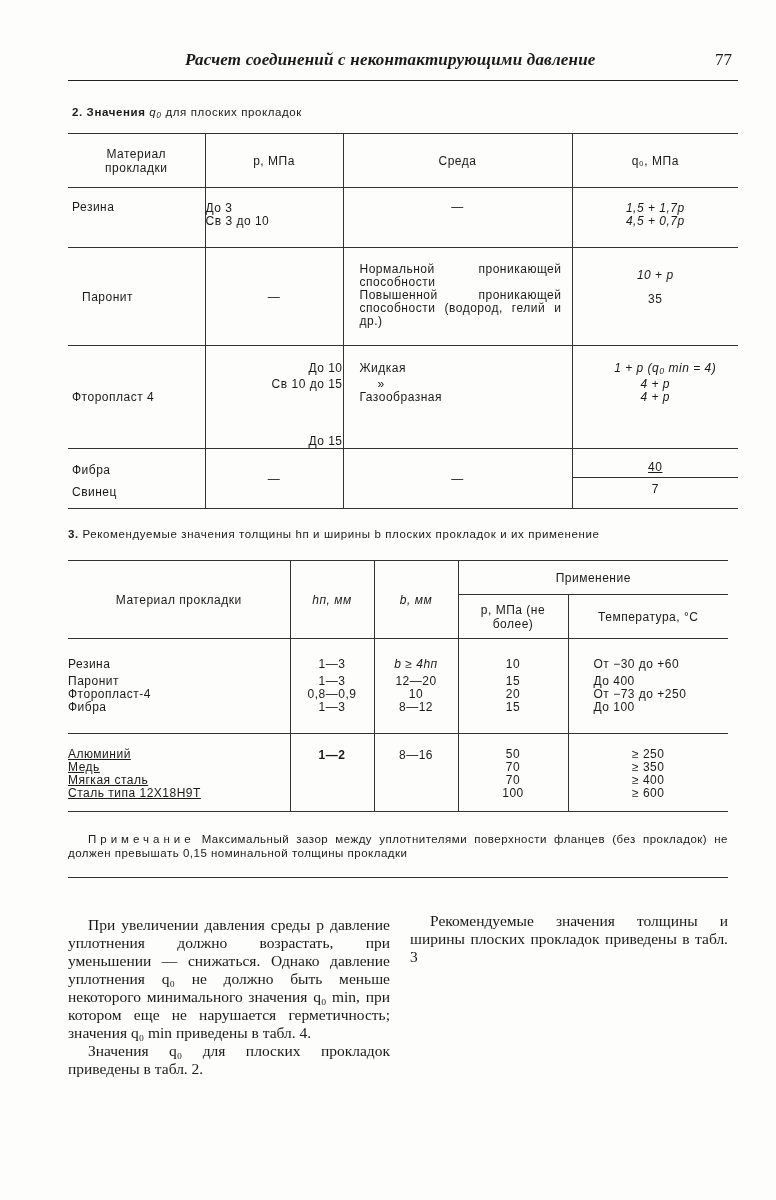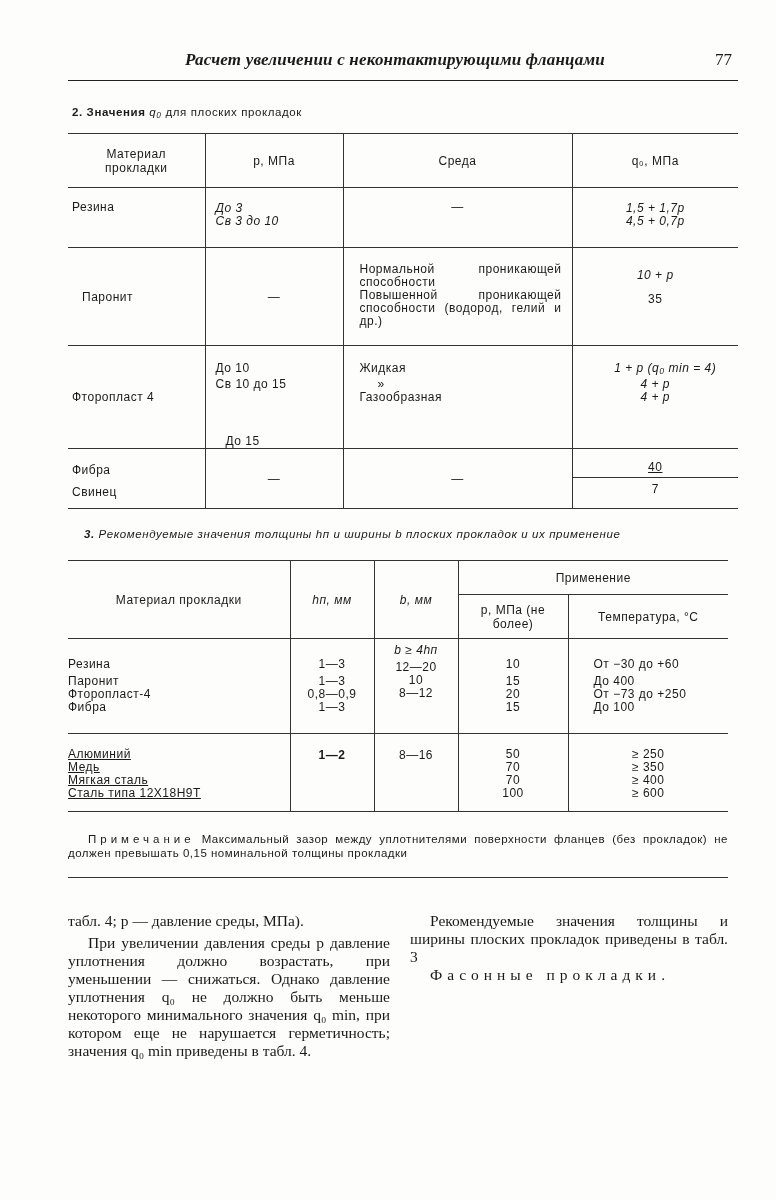--- a/index.html
+++ b/index.html
@@ -33,21 +33,21 @@
   .col { font-size: 15.5px; line-height: 18px; text-align: justify; }
   .col p { margin: 0; }
   .col .ind { text-indent: 20px; }
   .colL { left: 68px; top: 912px; width: 322px; }
   .colR { left: 410px; top: 912px; width: 318px; }
   .spaced { letter-spacing: 5px; }
 </style>
 </head>
 <body>
 
-<div class="abs hdr-title">Расчет увеличении с неконтактирующими фланцами</div>
+<div class="abs hdr-title">Расчет соединений с неконтактирующими давление</div>
 <div class="abs hdr-page">77</div>
 <div class="abs hdr-rule"></div>
 
 <div class="abs tcap" style="left:72px; top:106px;">
   <b>2.</b>
   <b>Значения</b>
   <i>q₀</i>
   <span>для плоских прокладок</span>
 </div>
 
@@ -60,21 +60,21 @@
     </colgroup>
   <tbody>
       <tr class="hd">
     <td style="padding:0 22px;">Материал прокладки</td>
     <td>p, МПа</td>
     <td>Среда</td>
     <td>q₀, МПа</td>
   </tr>
   <tr class="rw" style="height:60px;">
     <td class="cell-left" style="padding-top:12px;">Резина</td>
-    <td style="padding:14px 0 0 10px;font-style:italic;" class="line">
+    <td style="padding:14px 0 0 0;" class="line">
       <div>До 3</div>
       <div>Св 3 до 10</div>
     </td>
     <td class="center" style="padding-top:12px;">—</td>
     <td class="center line it" style="padding-top:14px;">
       <div>1,5 + 1,7p</div>
       <div>4,5 + 0,7p</div>
     </td>
   </tr>
   <tr class="rw" style="height:98px;">
@@ -84,21 +84,21 @@
       <div>Нормальной проникающей способности</div>
       <div>Повышенной проникающей способности (водород, гелий и др.)</div>
     </td>
     <td class="center" style="padding-top:15px; line-height:24px;">
       <div class="it">10 + p</div>
       <div>35</div>
     </td>
   </tr>
   <tr class="rw" style="height:75px;">
     <td style="vertical-align:middle; padding-left:4px;">Фторопласт 4</td>
-    <td style="padding:12px 0 0 10px;">
+    <td style="padding:12px 0 0 10px;text-align:right;">
       <div style="line-height:20px;">До 10</div>
       <div class="line">Св 10 до 15</div>
       <div class="line" style="padding-left:10px;margin-top:44px;">До 15</div>
     </td>
     <td style="padding:12px 0 0 16px;">
       <div style="line-height:20px;">Жидкая</div>
       <div class="line" style="padding-left:18px;">»</div>
       <div class="line">Газообразная</div>
     </td>
     <td class="center it" style="padding-top:12px;">
@@ -115,21 +115,21 @@
     <td class="center" style="vertical-align:middle;">—</td>
     <td class="center" style="vertical-align:middle;">—</td>
     <td class="center" style="padding-top:8px;">
       <div style="line-height:20px; border-bottom:1px solid #333;text-decoration:underline;">40</div>
       <div style="line-height:22px;">7</div>
     </td>
   </tr>
 </tbody>
   </table>
 
-<div class="abs tcap" style="left:84px; top:528px;font-style:italic;">
+<div class="abs tcap" style="left:68px; top:528px;">
   <b>3.</b>
   <span>Рекомендуемые значения толщины hп и ширины b плоских прокладок и их применение</span>
 </div>
 
 <table class="abs t3">
   <colgroup>
       <col style="width:222px">
       <col style="width:84px">
       <col style="width:84px">
       <col style="width:110px">
@@ -152,21 +152,21 @@
       <div class="line">Паронит</div>
       <div class="line">Фторопласт-4</div>
       <div class="line">Фибра</div>
     </td>
     <td class="center" style="padding-top:14px;">
       <div style="line-height:22px;">1—3</div>
       <div class="line">1—3</div>
       <div class="line">0,8—0,9</div>
       <div class="line">1—3</div>
     </td>
-    <td class="center" style="">
+    <td class="center" style="padding-top:14px;">
       <div class="it" style="line-height:22px;">b ≥ 4hп</div>
       <div class="line">12—20</div>
       <div class="line">10</div>
       <div class="line">8—12</div>
     </td>
     <td class="center" style="padding-top:14px;">
       <div style="line-height:22px;">10</div>
       <div class="line">15</div>
       <div class="line">20</div>
       <div class="line">15</div>
@@ -203,20 +203,19 @@
 </tbody>
   </table>
 
 <div class="abs note">
   <span style="padding-left:20px;margin-top:14px;" class="sp">Примечание</span>
   <span>Максимальный зазор между уплотнителями поверхности фланцев (без прокладок) не должен превышать 0,15 номинальной толщины прокладки</span>
 </div>
 <div class="abs note-rule"></div>
 
 <div class="abs col colL">
-  <p>табл. 4; p — давление среды, МПа).</p>
   <p class="ind" style="margin-top:4px;">При увеличении давления среды p давление уплотнения должно возрастать, при уменьшении — снижаться. Однако давление уплотнения q₀ не должно быть меньше некоторого минимального значения q₀ min, при котором еще не нарушается герметичность; значения q₀ min приведены в табл. 4.</p>
+  <p class="ind">Значения q₀ для плоских прокладок приведены в табл. 2.</p>
 </div>
 
 <div class="abs col colR">
   <p class="ind">Рекомендуемые значения толщины и ширины плоских прокладок приведены в табл. 3</p>
-  <p class="ind spaced">Фасонные прокладки.</p>
 </div>
 
 </body></html>

